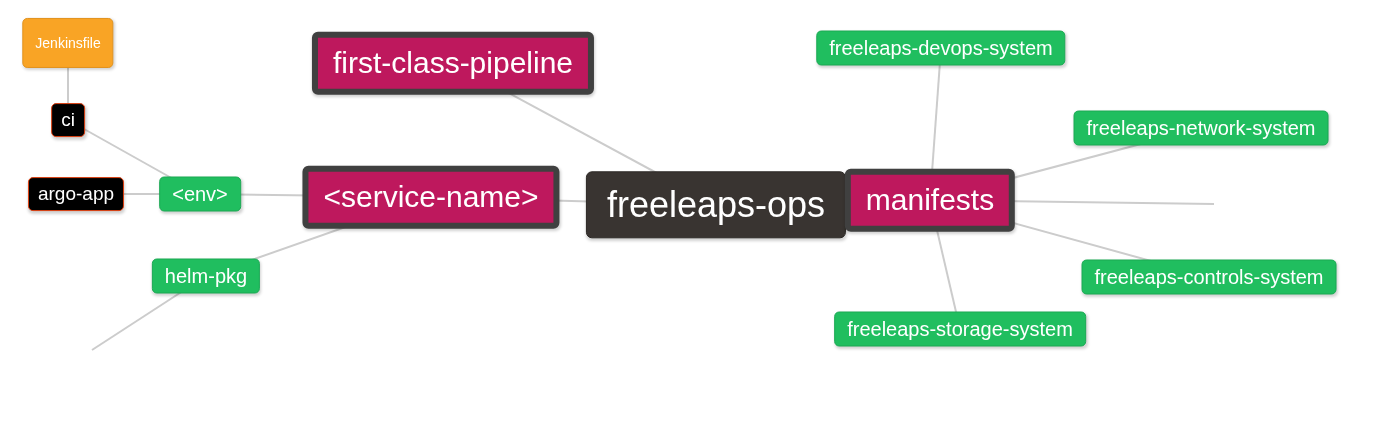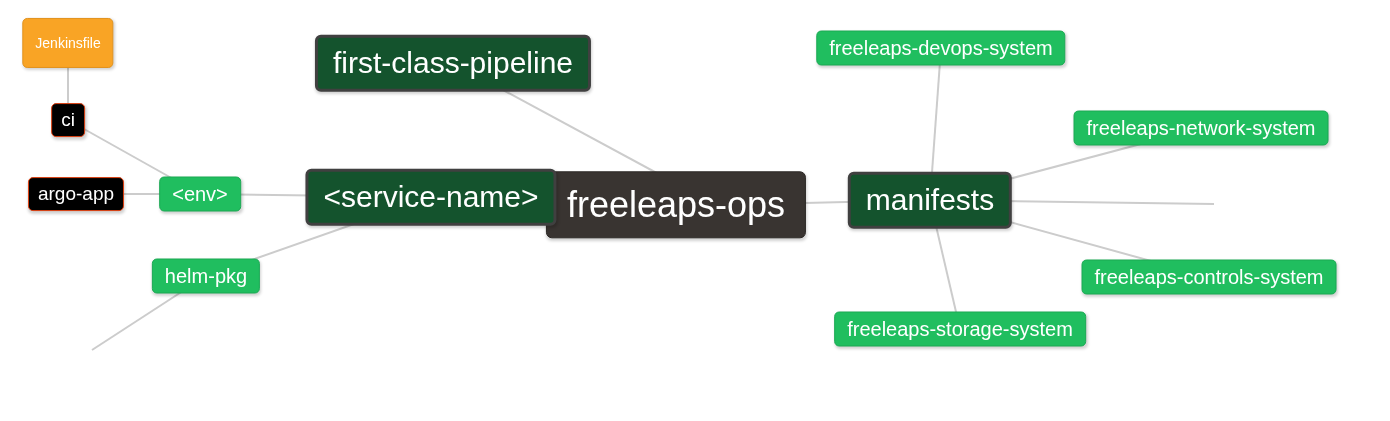--- a/index.html
+++ b/index.html
@@ -37,21 +37,21 @@
     box-shadow: 1px 2px 3px rgba(0,0,0,0.18);
     cursor: pointer;
     user-select: none;
   }
   .lv0 { font-size: 36px; padding: 12px 20px; }
   .lv1 { font-size: 30px; padding: 8px 15px; }
   .lv2 { font-size: 20px; padding: 5px 12px; border-radius: 5px; }
   .lv3 { font-size: 19px; padding: 5px 9px;  border-radius: 5px; }
   .lv4 { font-size: 14px; padding: 16px 12px; border-radius: 5px; }
   .c-dark  { background: #393431; border: 1px solid #2c2825; }
-  .c-blue  { background: #14532d; border: 3px solid #404040; }
+  .c-blue  { background: #be185d; border: 6px solid #404040; }
   .c-green { background: #20be5f; border: 1px solid #1aa953; }
   .c-red   { background: #000000; border: 1px solid #de3f10; }
   .c-amber { background: #f9a425; border: 1px solid #e2921c; }
 </style>
 </head>
 <body>
 
 <div class="canvas">
 
   <svg class="edges" width="1390" height="421">
@@ -64,21 +64,21 @@
     <line x1="200" y1="194" x2="76" y2="194"></line>
     <line x1="68" y1="120" x2="68" y2="43"></line>
     <line x1="206" y1="276" x2="92" y2="350"></line>
     <line x1="930" y1="200" x2="941" y2="48"></line>
     <line x1="930" y1="200" x2="1201" y2="128"></line>
     <line x1="930" y1="200" x2="1214" y2="204"></line>
     <line x1="930" y1="200" x2="1209" y2="277"></line>
     <line x1="930" y1="200" x2="960" y2="329"></line>
   </svg>
 
-  <div class="node lv0 c-dark" style="left:676px;  top:205px">freeleaps-ops</div>
+  <div class="node lv0 c-dark" style="left:716px;  top:205px">freeleaps-ops</div>
   <div class="node lv1 c-blue" style="left:453px;  top:63px">first-class-pipeline</div>
   <div class="node lv1 c-blue" style="left:431px;  top:197px">&lt;service-name&gt;</div>
   <div class="node lv1 c-blue" style="left:930px;  top:200px">manifests</div>
   <div class="node lv2 c-green" style="left:200px;  top:194px">&lt;env&gt;</div>
   <div class="node lv2 c-green" style="left:206px;  top:276px">helm-pkg</div>
   <div class="node lv3 c-red" style="left:68px;   top:120px">ci</div>
   <div class="node lv3 c-red" style="left:76px;   top:194px">argo-app</div>
   <div class="node lv4 c-amber" style="left:68px;   top:43px">Jenkinsfile</div>
   <div class="node lv2 c-green" style="left:941px;  top:48px">freeleaps-devops-system</div>
   <div class="node lv2 c-green" style="left:1201px; top:128px">freeleaps-network-system</div>

